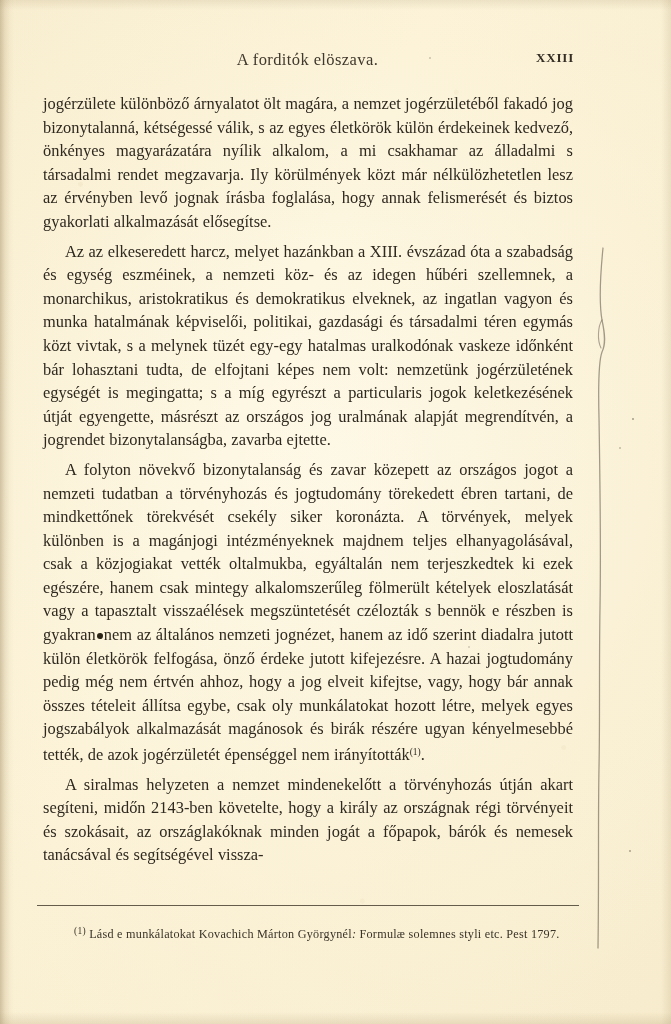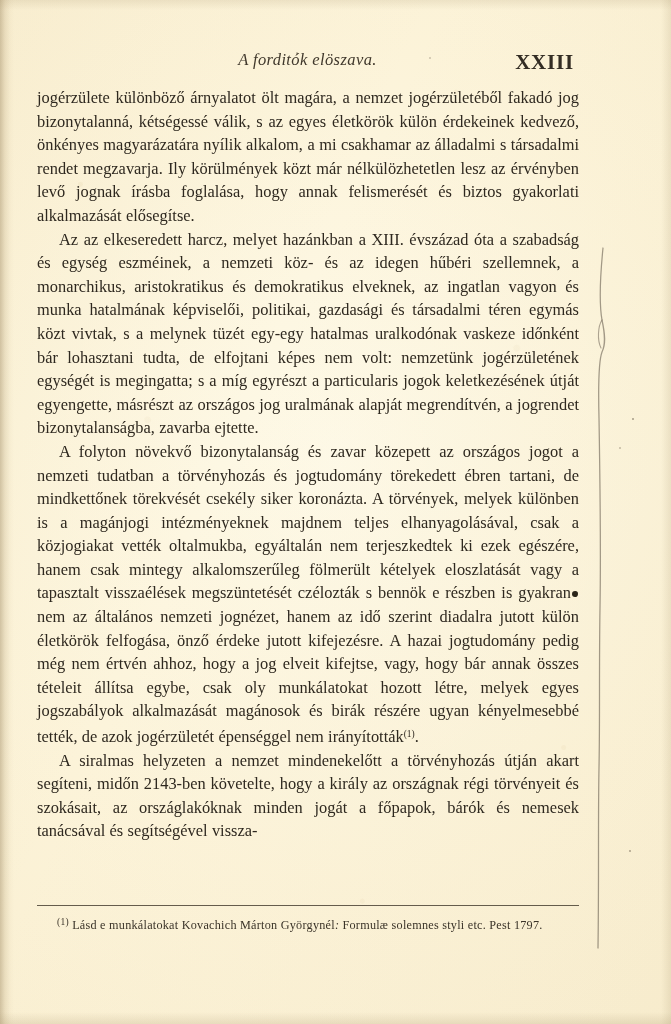--- a/index.html
+++ b/index.html
@@ -87,44 +87,43 @@
     position: absolute;
     left: 37px;
     right: 93px;
     top: 50px;
     height: 26px;
     display: flex;
     align-items: baseline;
     justify-content: center;
   }
   .head-title {
-    font-style: italic;
     font-size: 16.5px;
     color: #40382c;
     letter-spacing: .4px;
   }
   .folio {
     position: absolute;
     right: 97px;
     top: 50px;
-    font-size: 21px;
+    font-size: 13px;
     letter-spacing: .8px;
     color: #332d24;
     font-weight: 600;
   }
 
   .textblock {
     position: absolute;
     left: 37px;
     top: 86px;
     width: 542px;
   }
 
   p.body {
-    margin: 0;
+    margin: 6px;
     font-size: 16.4px;
     line-height: 23.6px;
     text-align: justify;
     text-justify: inter-word;
     color: #2e281f;
     text-indent: 22px;
     hyphens: manual;
     word-spacing: .2px;
   }
   p.body.first { text-indent: 0; }
@@ -152,21 +151,21 @@
     width: 542px;
   }
   .footnote-rule {
     width: 100%;
     height: 0;
     border-top: 1.2px solid #4a4234;
     margin: 0 0 8px 0;
     opacity: .85;
   }
   p.footnote {
-    margin: 0;
+    margin: 17px;
     font-size: 12.2px;
     line-height: 17px;
     color: #3a3328;
     text-align: justify;
     text-indent: 20px;
     letter-spacing: .25px;
   }
   .fn-marker { font-size: 9.5px; vertical-align: 4px; }
   .fn-colon-ital { font-style: italic; }
 

